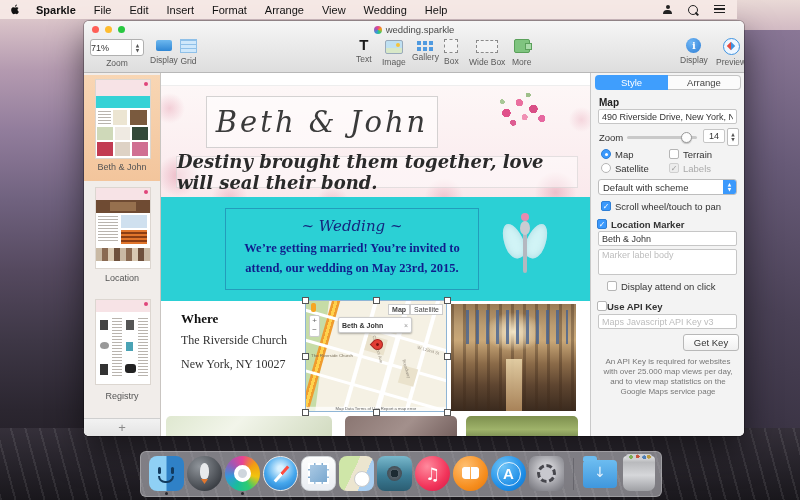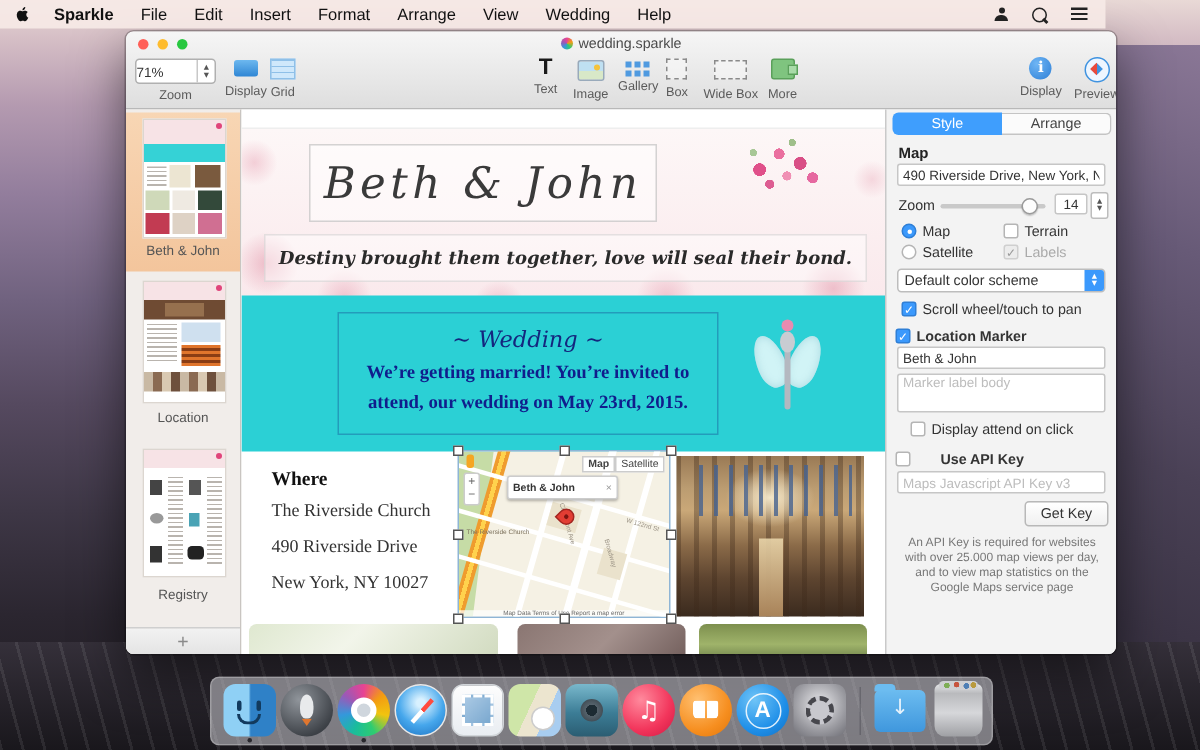--- a/index.html
+++ b/index.html
@@ -82,21 +82,21 @@
      radial-gradient(circle 30px at 92% 95%,rgba(226,148,168,.5),rgba(226,148,168,0) 70%),
      radial-gradient(circle 22px at 2% 20%,rgba(231,160,178,.45),rgba(231,160,178,0) 70%),
      radial-gradient(circle 18px at 98% 30%,rgba(231,160,178,.35),rgba(231,160,178,0) 70%),
      linear-gradient(180deg,#fdf7f7,#fae9ec)}
   .hero-titlebox{left:45px;top:10px;width:230px;height:50px;background:rgba(255,255,255,.5);
     border:1px solid rgba(170,170,170,.5);display:flex;align-items:center;justify-content:center}
   .script{font-family:"DejaVu Serif",serif;font-style:italic}
   .hero-title{font-size:29px;letter-spacing:3px;color:#3a3a3a}
   .tagline{left:15px;top:70px;width:400px;height:30px;background:rgba(255,255,255,.45);
     border:1px solid rgba(190,190,190,.4);display:flex;align-items:center;justify-content:center;
-    font-size:12px;font-weight:bold;color:#2a2a2a}
+    font-size:18px;font-weight:bold;color:#2a2a2a}
   .bouquet{left:335px;top:4px;width:52px;height:42px;background:
     radial-gradient(circle 7px at 20% 55%,#e0508a 60%,transparent 62%),
     radial-gradient(circle 6px at 45% 30%,#ea6f9f 60%,transparent 62%),
     radial-gradient(circle 7px at 72% 45%,#d94f86 60%,transparent 62%),
     radial-gradient(circle 6px at 88% 68%,#e668a0 60%,transparent 62%),
     radial-gradient(circle 5px at 55% 65%,#f090b4 60%,transparent 62%),
     radial-gradient(circle 5px at 33% 78%,#dd5d92 60%,transparent 62%),
     radial-gradient(circle 4px at 62% 12%,#9fbf8a 60%,transparent 62%),
     radial-gradient(circle 4px at 12% 28%,#a8c796 60%,transparent 62%)}
   .cyan{left:0;top:124px;width:429px;height:104px;background:#2bd0d5}
@@ -381,21 +381,20 @@
           <span class="wing wr"></span>
         <span class="handle"></span>
           <span class="bowl"></span>
           <span class="flw"></span>
       </div>
     </div>
 
     <div class="abs where">
       <h4>Where</h4>
       <div>The Riverside Church</div>
-      <div>490 Riverside Drive</div>
       <div>New York, NY 10027</div>
     </div>
 
     <div class="abs gmap">
       <div class="gm-park"></div>
       <div class="gm-hwy"></div>
       <div class="gm-st" style="left:52px;top:-10px;width:4px;height:132px"></div>
       <div class="gm-st" style="left:84px;top:-10px;width:5px;height:132px"></div>
       <div class="gm-st" style="left:114px;top:-10px;width:4px;height:132px"></div>
       <div class="gm-st" style="left:-10px;top:28px;width:160px;height:3px"></div>
@@ -459,39 +458,39 @@
     <div class="abs rad c" style="left:10px;top:76px"></div>
     <div class="abs lbl" style="left:24px;top:76px">Map</div>
     <div class="abs chk u" style="left:78px;top:76px"></div>
     <div class="abs lbl" style="left:92px;top:76px">Terrain</div>
     <div class="abs rad u" style="left:10px;top:90px"></div>
     <div class="abs lbl" style="left:24px;top:90px">Satellite</div>
     <div class="abs chk d" style="left:78px;top:90px">✓</div>
     <div class="abs lbl gray" style="left:92px;top:90px">Labels</div>
 
     <div class="abs dropdown" style="left:7px;top:106px;width:139px;height:16px">
-      <span>Default color scheme</span>
+      <span>Default with scheme</span>
       <span class="dd-arr">
           <span>▲</span>
           <span>▼</span>
         </span>
     </div>
 
     <div class="abs chk c" style="left:10px;top:128px">✓</div>
     <div class="abs lbl" style="left:24px;top:128px">Scroll wheel/touch to pan</div>
 
     <div class="abs chk c" style="left:6px;top:146px">✓</div>
     <div class="abs lbl bold" style="left:20px;top:146px">Location Marker</div>
     <input class="abs fld" style="left: 7px; top: 158px; width: 139px; height: 15px;" value="Beth &amp; John">
     <textarea class="abs fld" style="left: 7px; top: 176px; width: 139px; height: 26px; resize: none;" placeholder="Marker label body"></textarea>
     <div class="abs chk u" style="left:16px;top:208px"></div>
     <div class="abs lbl" style="left:30px;top:208px">Display attend on click</div>
 
     <div class="abs chk u" style="left:6px;top:228px"></div>
-    <div class="abs lbl bold" style="left:36px;top:228px">Use API Key</div>
+    <div class="abs lbl bold" style="left:16px;top:228px">Use API Key</div>
     <input class="abs fld" style="left: 7px; top: 241px; width: 139px; height: 15px;" placeholder="Maps Javascript API Key v3">
     <div class="abs btn" style="left:92px;top:261px;width:54px;height:15px">Get Key</div>
     <div class="abs note" style="left:8px;top:284px;width:138px">An API Key is required for websites with over 25.000 map views per day, and to view map statistics on the Google Maps service page</div>
   </div>
 </div>
 
 <div class="abs dock">
   <div class="dicon d-finder" style="left:8px"></div>
   <div class="dicon d-launchpad" style="left:46px"></div>
   <div class="dicon d-sparkle" style="left:84px"></div>

